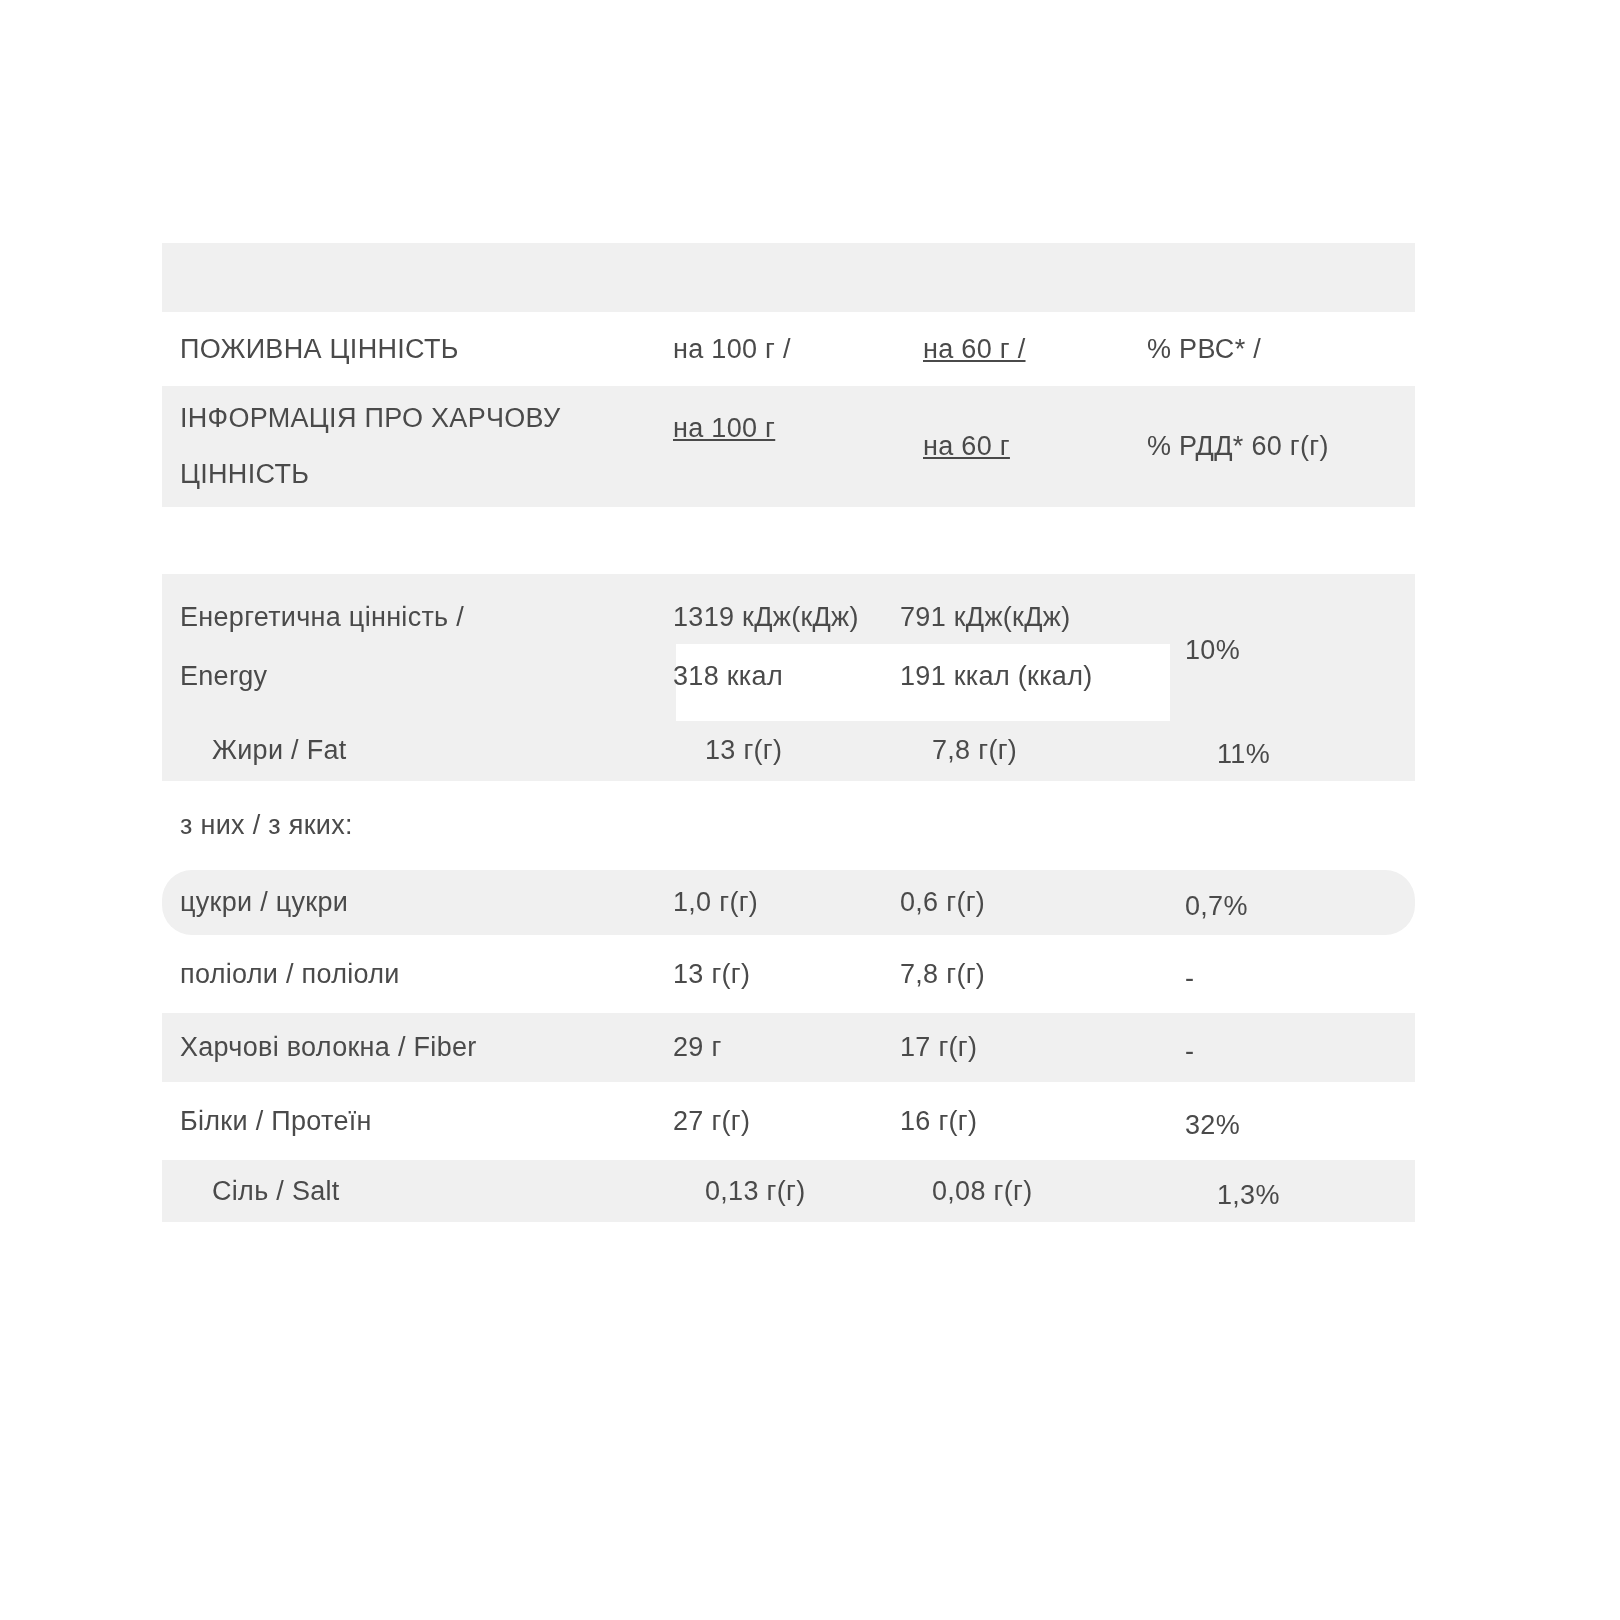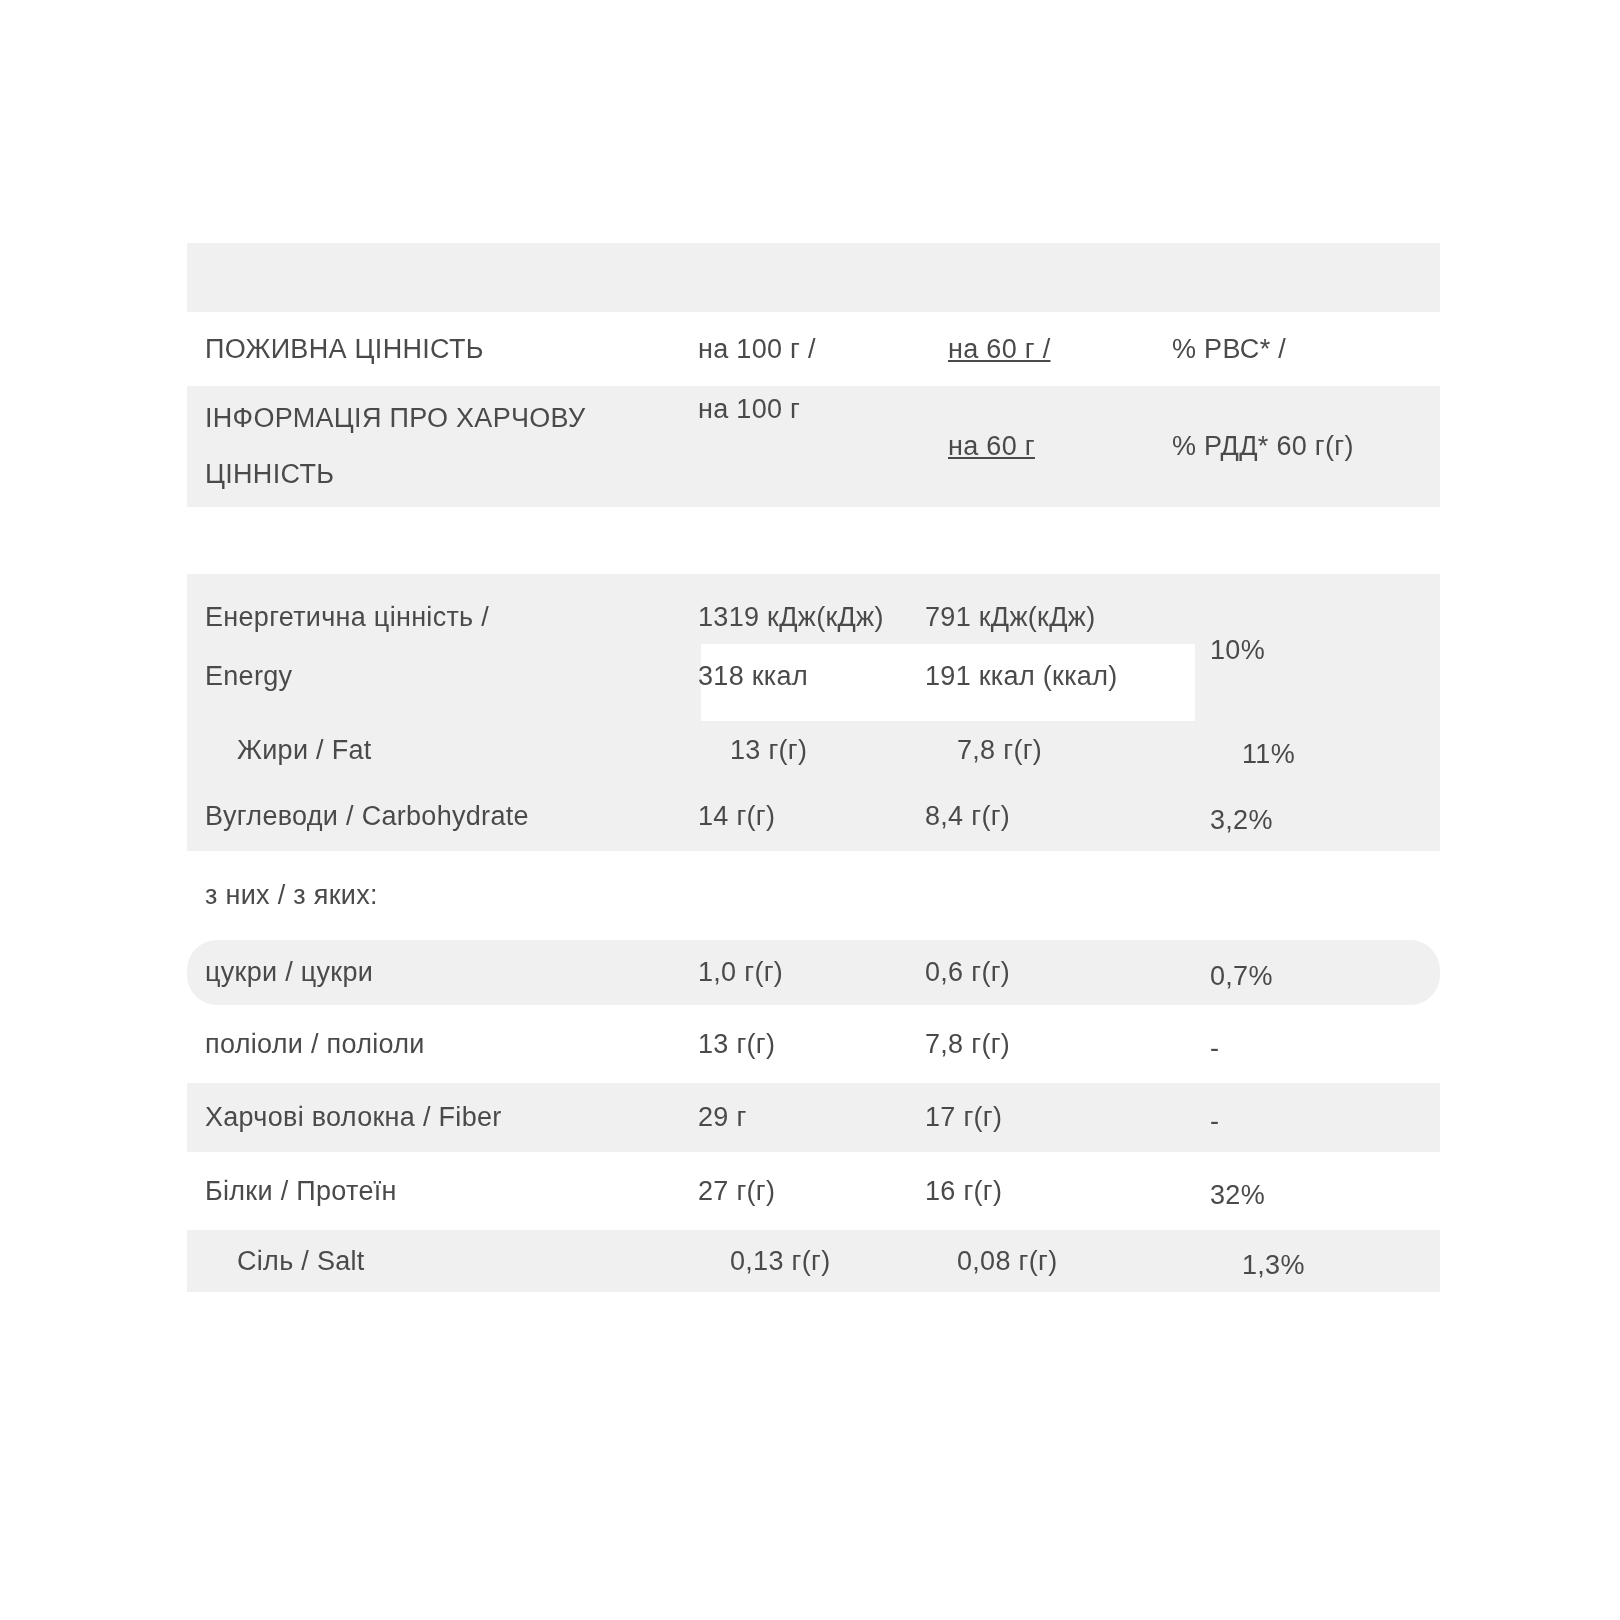--- a/index.html
+++ b/index.html
@@ -10,38 +10,38 @@
   }
   html,body{margin:0;padding:0;}
   body{
     width:1620px;height:1620px;position:relative;overflow:hidden;
     background:var(--page-bg);
     font-family:"Liberation Sans",sans-serif;
     color:var(--text);
     font-size:27px;
   }
   .nutrition-table{
-    position:absolute;left:187px;top:243px;width:1253px;
+    position:absolute;left:162px;top:243px;width:1253px;
   }
   .row{
     display:grid;
     grid-template-columns:511px 227px 247px 1fr;
     align-items:center;
   }
   .gray{background:var(--row-stripe);}
   .cell{white-space:pre-line;letter-spacing:0.3px;}
   .c1{padding-left:18px;}
   .pad38{padding-left:38px;margin-top:8px;}
   .pad23{padding-left:23px;text-decoration:underline;}
 
   .band-top{height:69px;}
   .hrow1{height:74px;}
   .hrow2{height:121px;}
   .hrow2 .c1{line-height:2.05;}
-  .hrow2 .c2{align-self:start;padding-top:7px;line-height:1.2;}
+  .hrow2 .c2{align-self:start;padding-top:26px;line-height:1.2;text-decoration:underline;}
   .spacer-gap{height:67px;background:var(--page-bg);}
 
   .energy-block{position:relative;}
   .energy-row{height:145px;}
   .energy-row .cell{line-height:2.15;position:relative;z-index:1;}
   .energy-row .c4{line-height:1.2;}
   .energy-highlight{
     position:absolute;left:514px;top:70px;width:494px;height:77px;
     background:var(--highlight-box);z-index:0;
   }
@@ -90,26 +90,20 @@
     </div>
     <div class="row h62">
       <div class="cell c1">Жири / Fat</div>
       <div class="cell c2">13 г(г)</div>
       <div class="cell c3">7,8 г(г)</div>
       <div class="cell c4 pad38">11%</div>
     </div>
   </div>
 
 
-  <div class="row h70 gray">
-    <div class="cell c1">Вуглеводи / Carbohydrate</div>
-    <div class="cell c2">14 г(г)</div>
-    <div class="cell c3">8,4 г(г)</div>
-    <div class="cell c4 pad38">3,2%</div>
-  </div>
 
   <div class="row h75">
     <div class="cell c1">з них / з яких:</div>
     <div class="cell c2"></div>
     <div class="cell c3"></div>
     <div class="cell c4 pad38"></div>
   </div>
 
   <div class="row h65 gray">
     <div class="cell c1">цукри / цукри</div>

